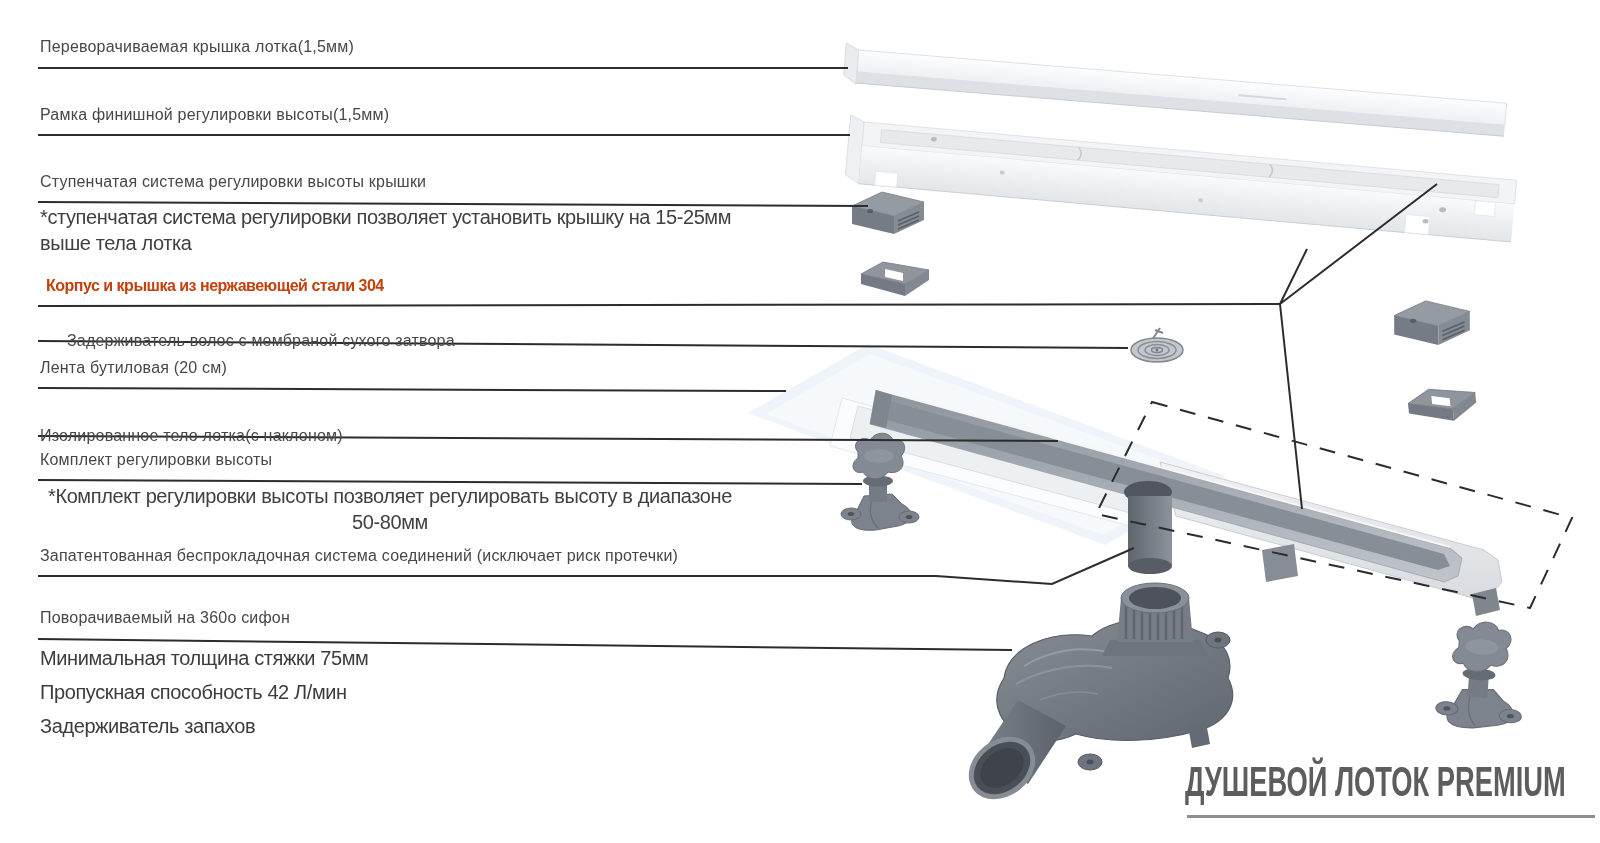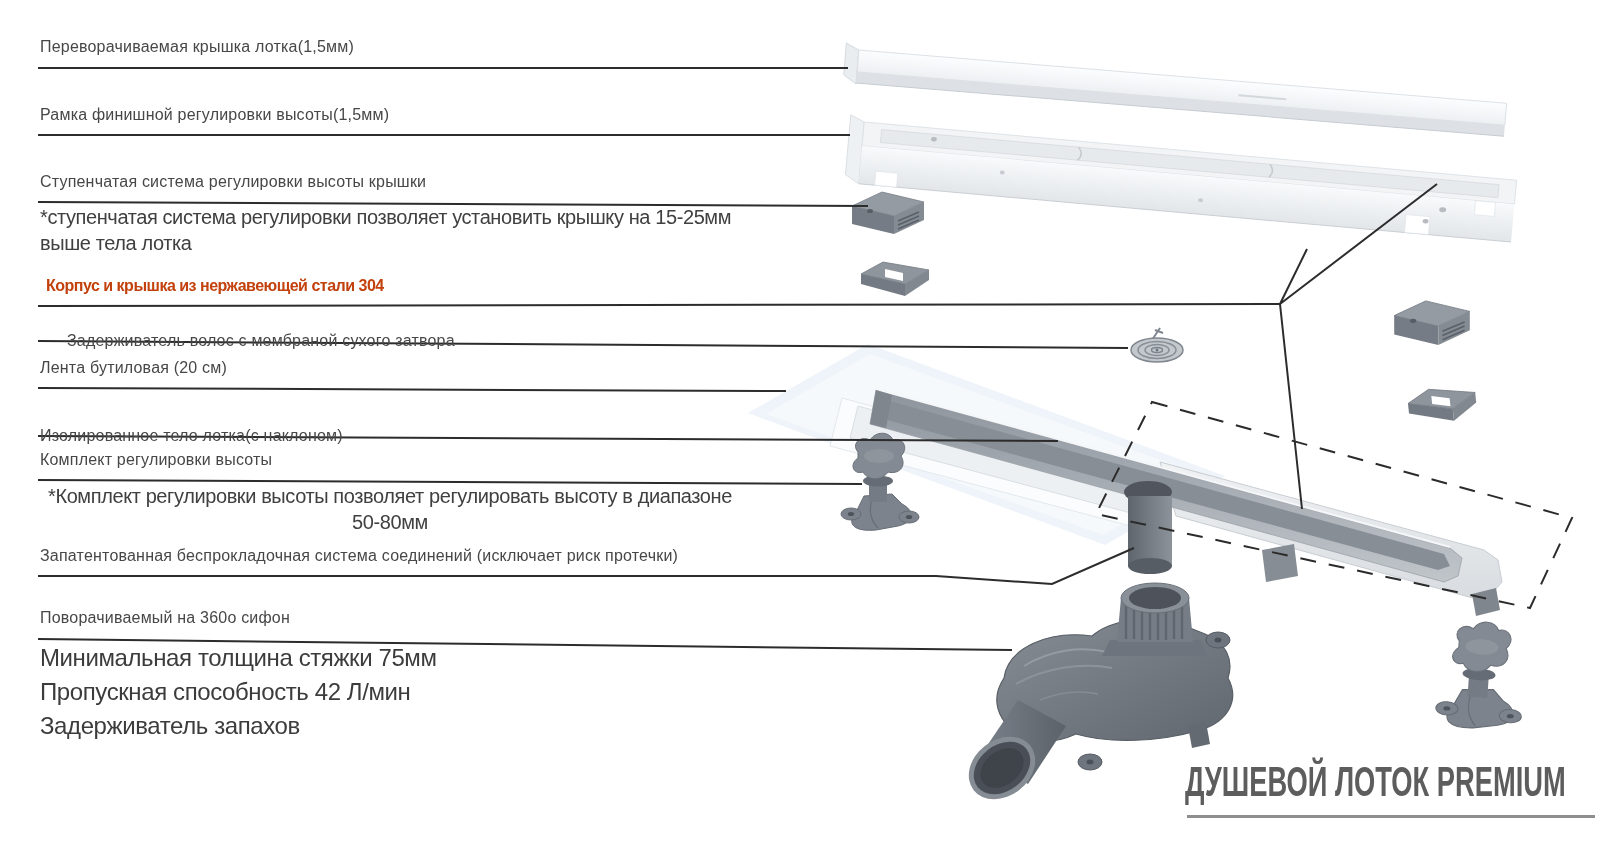--- a/index.html
+++ b/index.html
@@ -14,21 +14,21 @@
   #lbl-step{top:173px;}
   #note-step{top:204px;}
   #lbl-body304{top:277px;}
   #lbl-hair{top:332px;margin-left:27px;}
   #lbl-tape{top:359px;}
   #lbl-insulated{top:406px;margin-top:21px;}
   #lbl-kit{top:451px;}
   #note-kit{top:483px;text-align:center;}
   #lbl-patent{top:547px;}
   #lbl-siphon{top:609px;}
-  .siphon-notes{position:absolute;left:40px;top:641px;font-size:24px;color:#3c3c3c;
+  .siphon-notes{position:absolute;left:40px;top:641px;font-size:20px;color:#3c3c3c;
                 letter-spacing:-.4px;line-height:34px;}
   .logo{position:absolute;left:1185px;top:758px;}
   .logo span{display:inline-block;transform:scaleX(.65);transform-origin:0 50%;
              font-weight:bold;font-size:42px;color:#5d5d5d;white-space:nowrap;letter-spacing:0;}
   .logo-rule{position:absolute;left:1187px;top:815px;width:408px;height:3px;background:#8e8e8e;}
 </style>
 </head>
 <body>
 
 <div class="stage">

